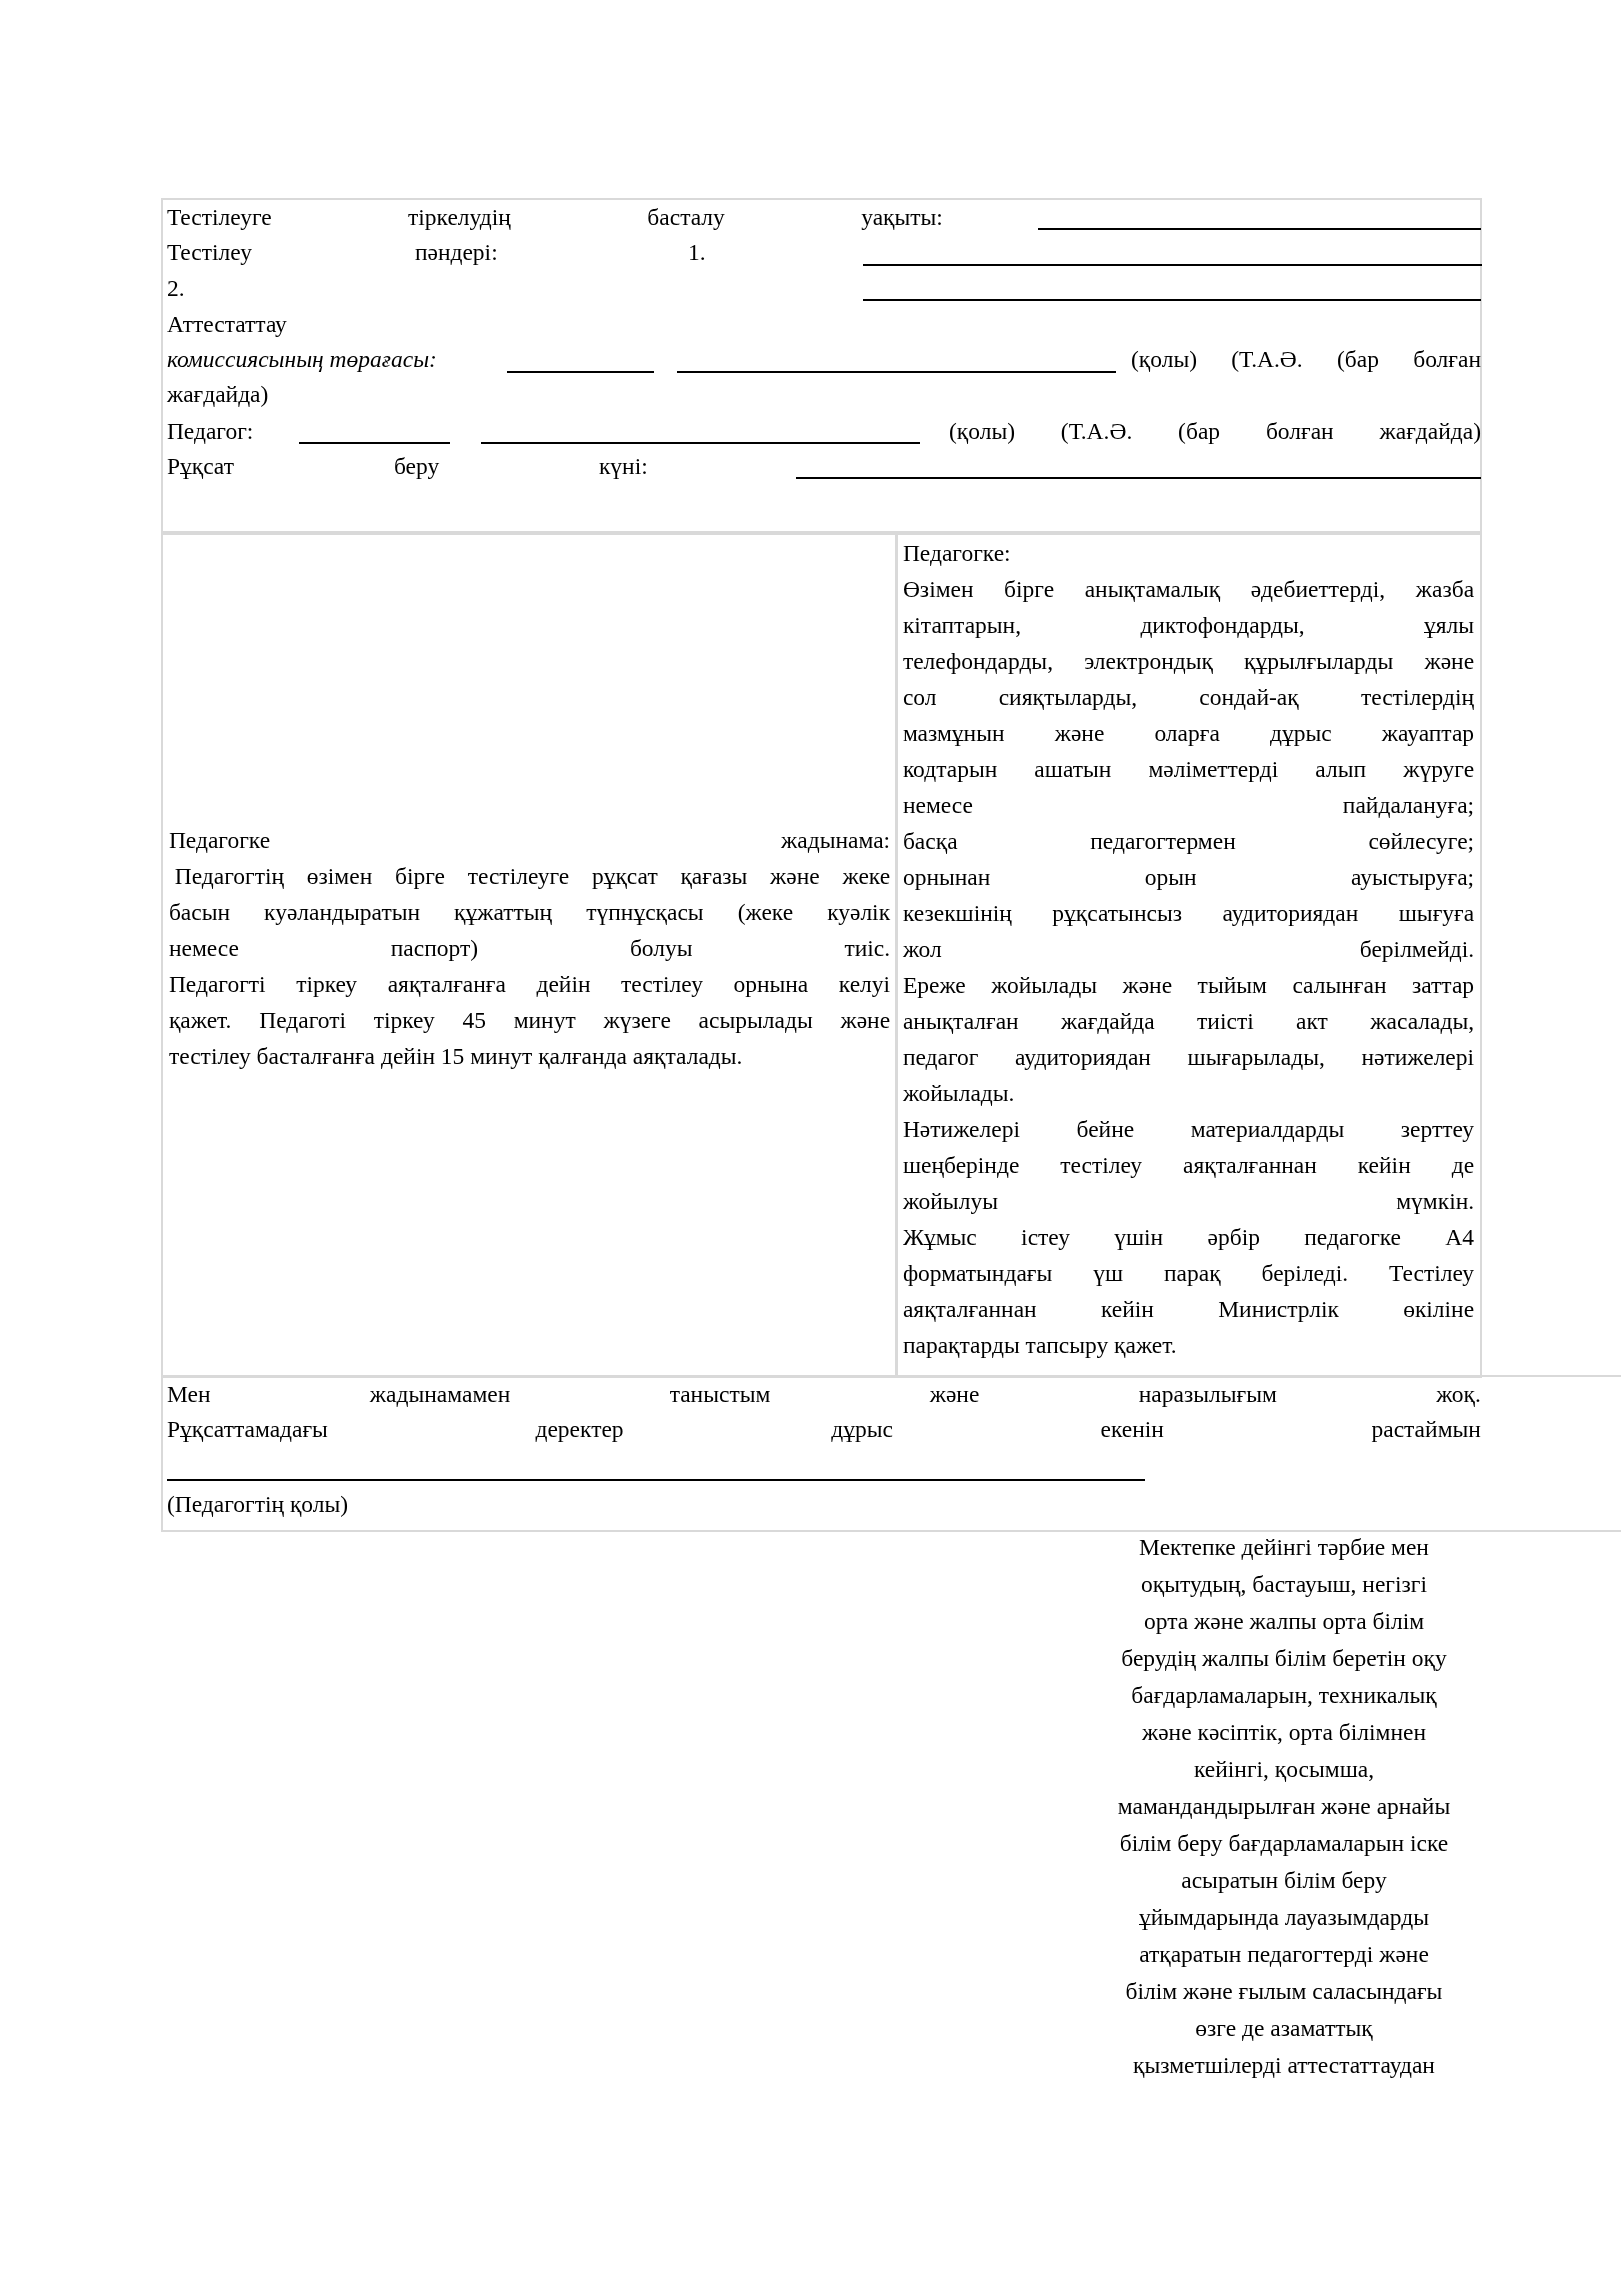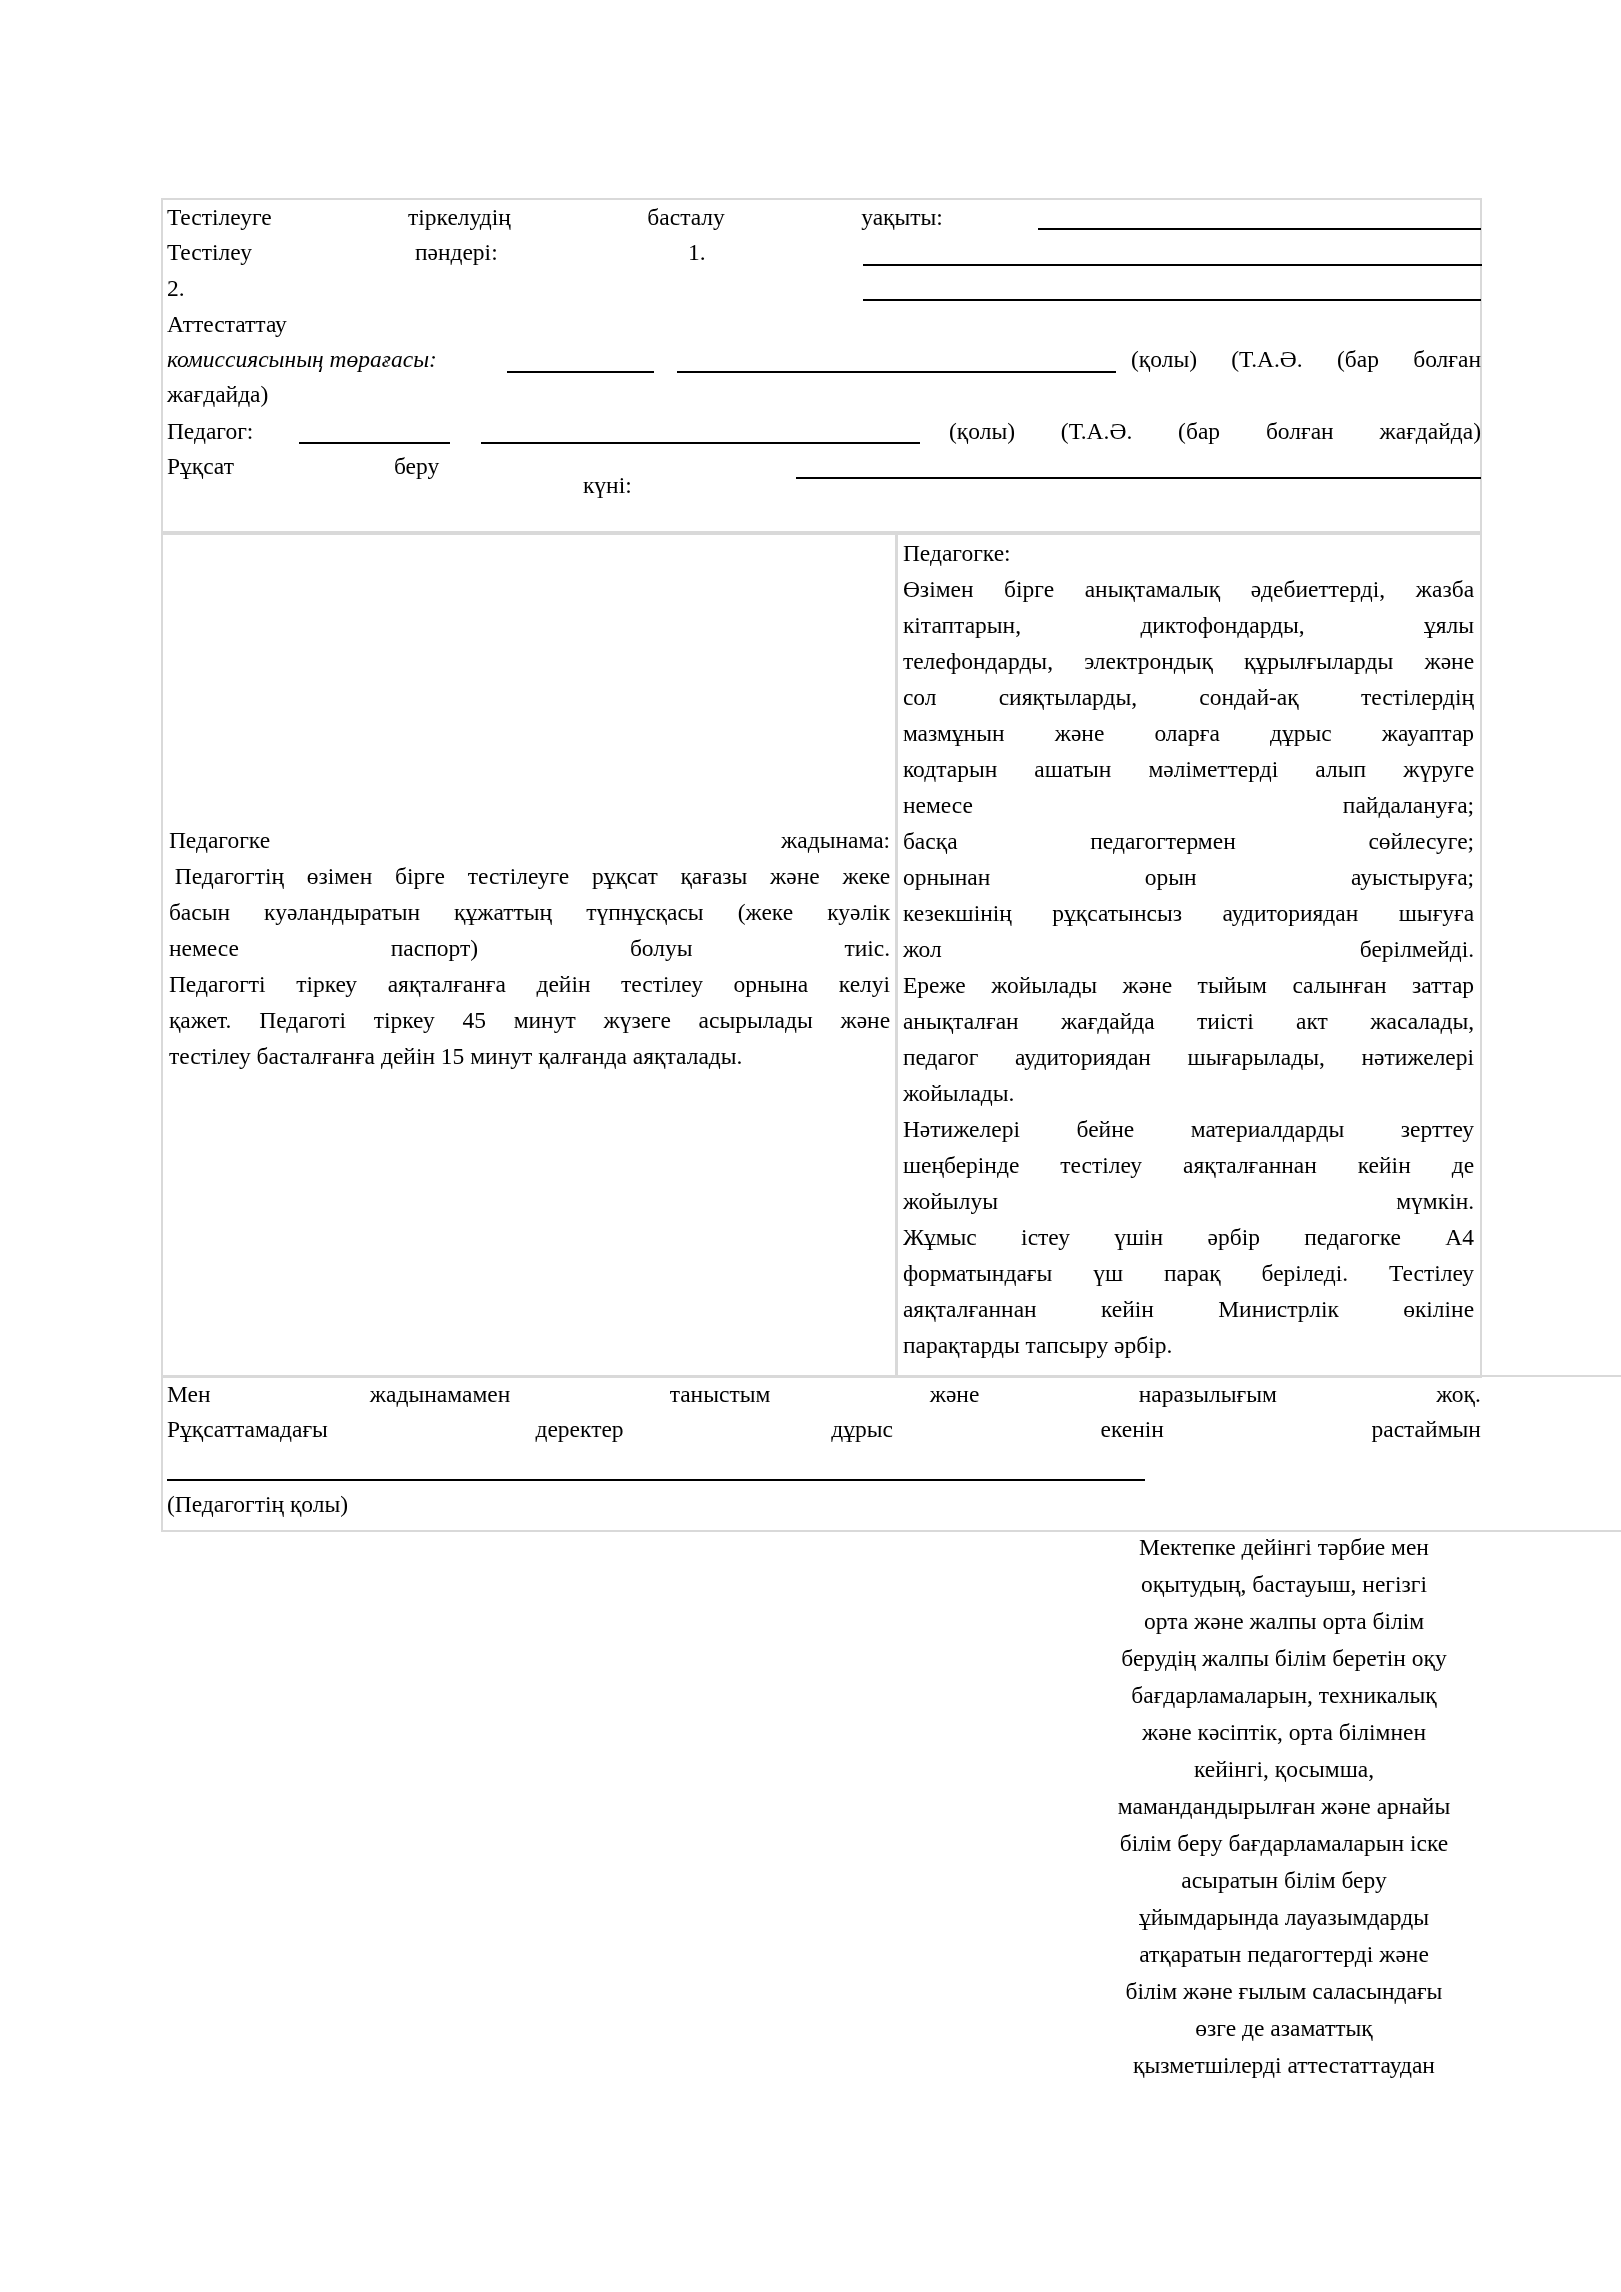--- a/index.html
+++ b/index.html
@@ -75,21 +75,21 @@
       <span>(қолы)</span>
       <span>(Т.А.Ә.</span>
       <span>(бар</span>
       <span>болған</span>
       <span>жағдайда)</span>
     </div>
 
     <div class="line" style="left:3.9px; width:490px; top:249px;">
       <span style="position:absolute; left:0;">Рұқсат</span>
       <span style="position:absolute; left:227px;">беру</span>
-      <span style="position:absolute; left:416px;margin-top:19px;">күні:</span>
+      <span style="position:absolute; left:432px;">күні:</span>
     </div>
     <div class="ul" style="left:633px; width:685px; top:277px;"></div>
   </div>
 
   <div class="sec2-left cell-border">
     <div class="para" style="top:287px;" id="memo-left-para">
       <div class="jline">
         <span>Педагогке</span>
         <span>жадынама:</span>
       </div>
@@ -258,21 +258,21 @@
           <span>парақ</span>
           <span>беріледі.</span>
           <span>Тестілеу</span>
         </div>
         <div class="jline">
           <span>аяқталғаннан</span>
           <span>кейін</span>
           <span>Министрлік</span>
           <span>өкіліне</span>
         </div>
-        <div class="pline">парақтарды тапсыру әрбір.</div>
+        <div class="pline">парақтарды тапсыру қажет.</div>
       </div>
   </div>
 
   <div class="sec3 cell-border">
     <div class="line just" style="left:3.9px; width:1314px; top:0px;" id="ack-line1">
         <span>Мен</span>
         <span>жадынамамен</span>
         <span>таныстым</span>
         <span>және</span>
         <span>наразылығым</span>

